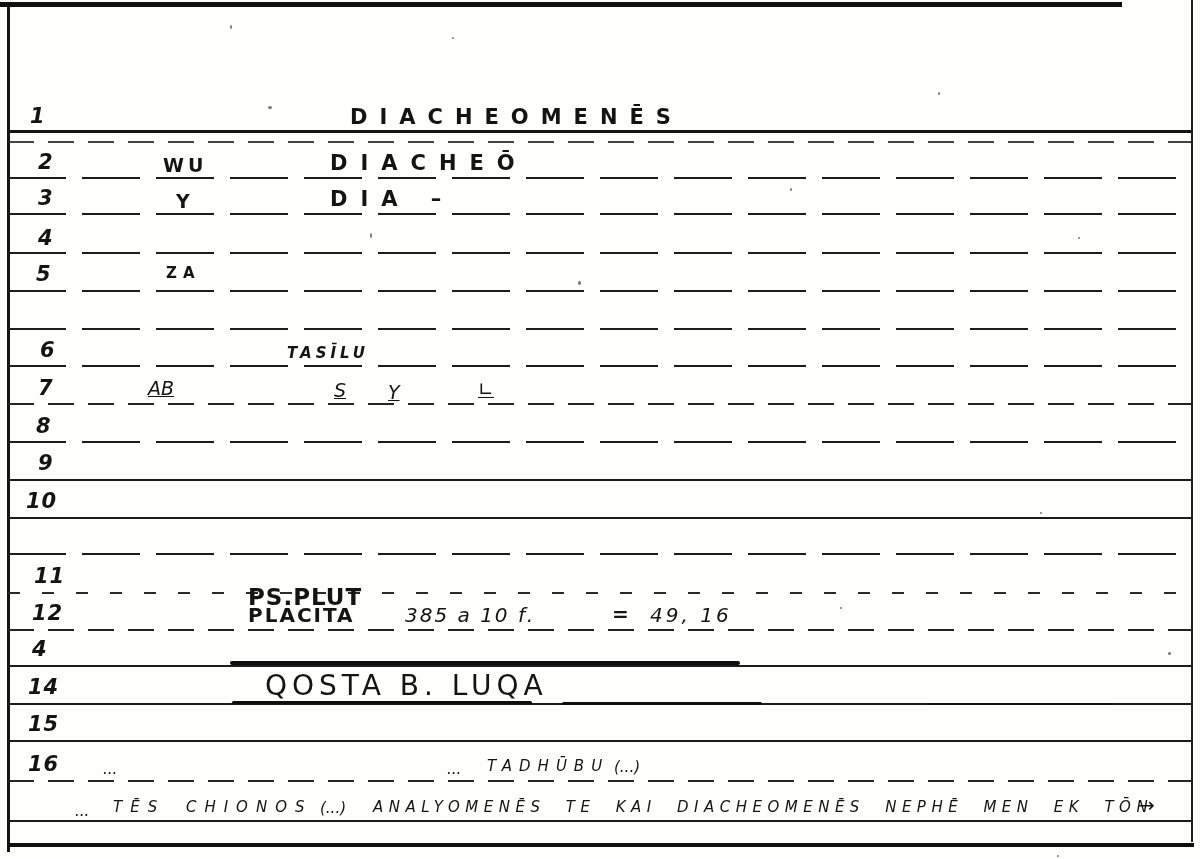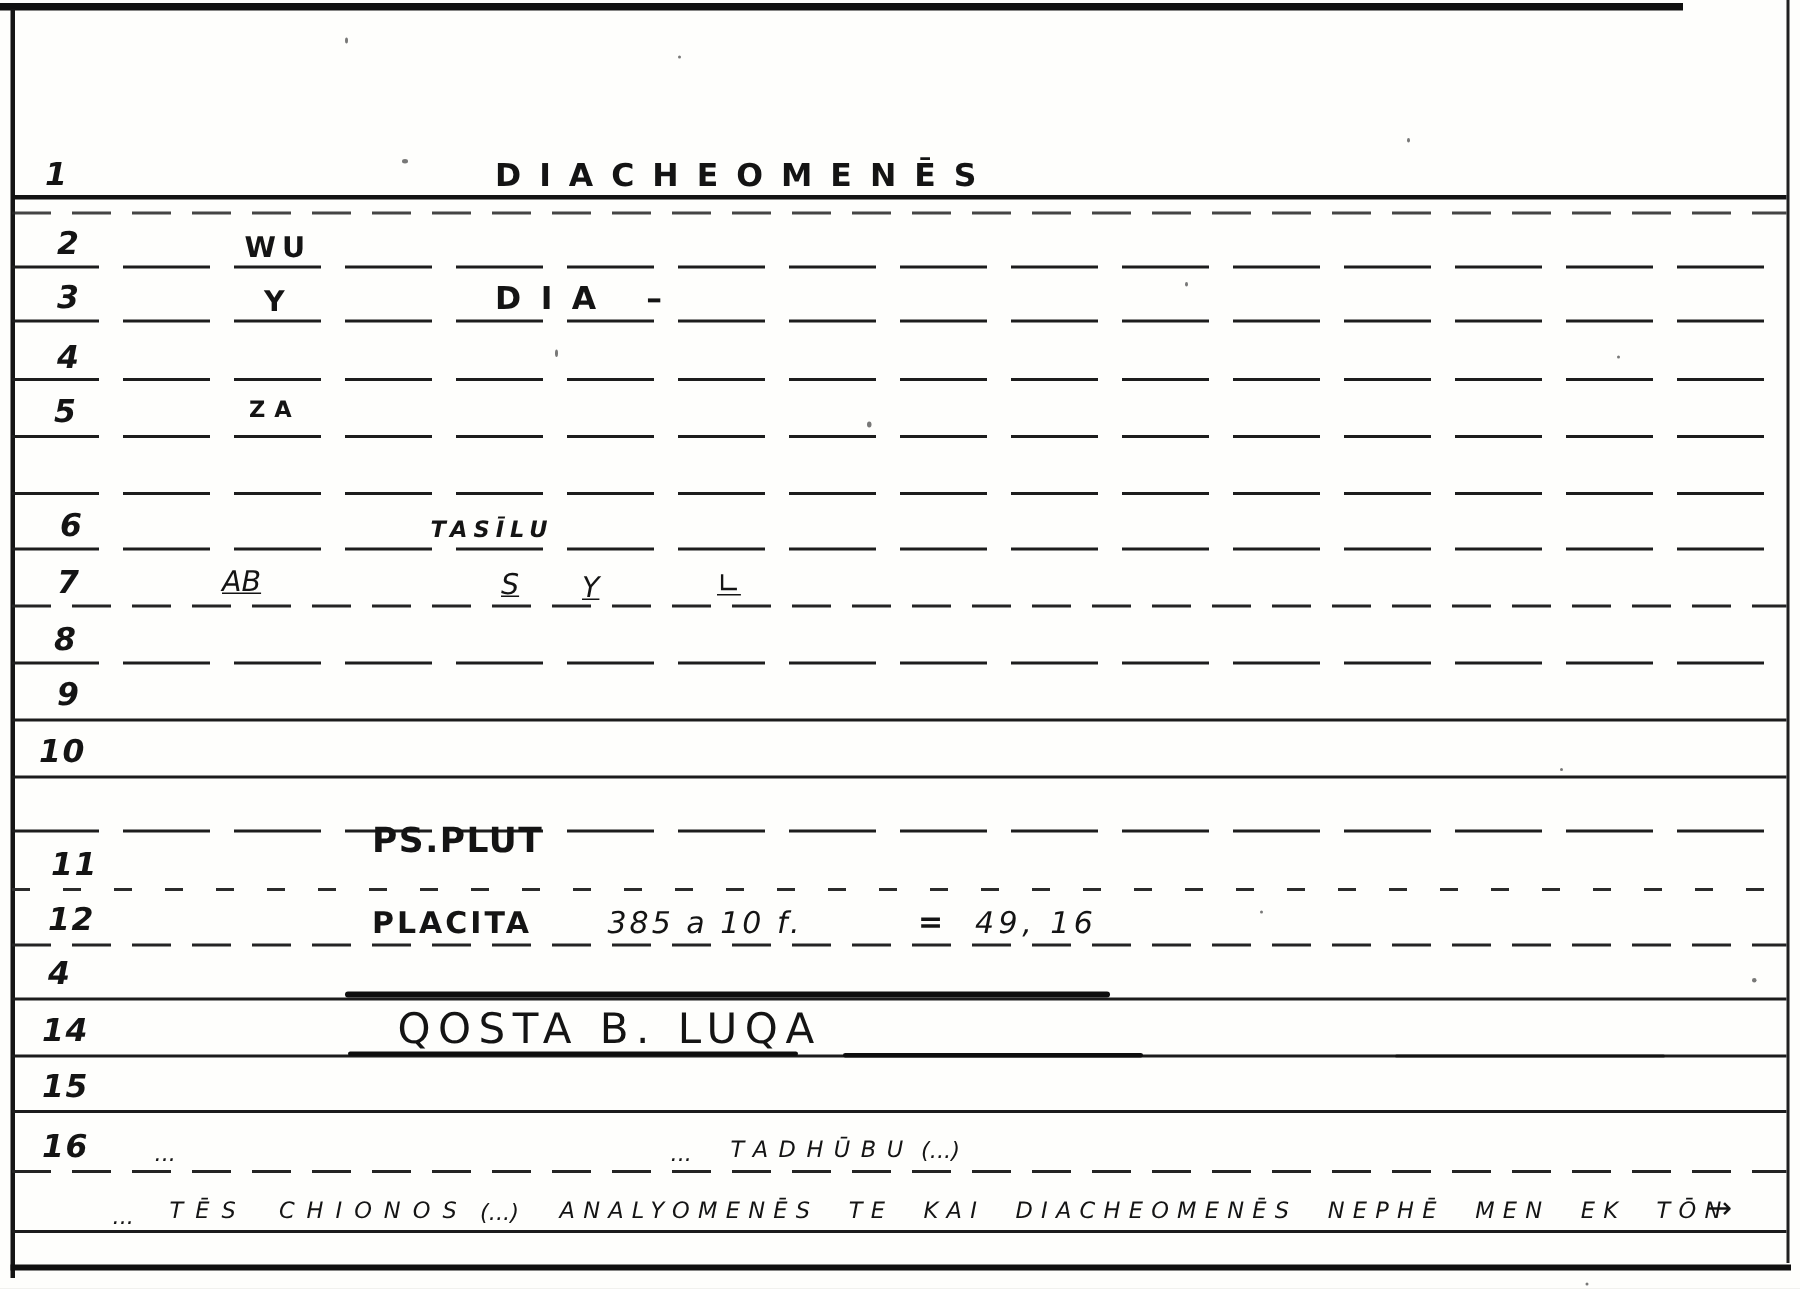--- a/index.html
+++ b/index.html
@@ -20,21 +20,21 @@
   .rule{position:absolute;left:8px;width:1183px;height:2px;}
   .r-solid{background:#1c1c1c;}
   .r-solid3{height:3px;background:#131313;}
   .r-long{background:repeating-linear-gradient(90deg,#1d1d1d 0 58px,rgba(0,0,0,0) 58px 74px);}
   .r-dash{background:repeating-linear-gradient(90deg,#242424 0 26px,rgba(0,0,0,0) 26px 40px);}
   .r-sparse{background:repeating-linear-gradient(90deg,#2b2b2b 0 12px,rgba(0,0,0,0) 12px 34px);}
   .smudge{position:absolute;background:#0e0e0e;border-radius:2px;}
   
   .num{position:absolute;font-style:italic;font-weight:700;font-size:21px;letter-spacing:1px;}
   
-  .lsp{position:absolute;font-weight:600;font-size:21px;letter-spacing:12px;white-space:nowrap;}
+  .lsp{position:absolute;font-weight:600;font-size:21px;letter-spacing:12px;white-space:nowrap;margin-left:20px;}
   .lsp2{position:absolute;font-weight:600;font-size:21px;letter-spacing:13px;white-space:nowrap;}
   .abbr{position:absolute;font-weight:700;font-size:19px;letter-spacing:4px;white-space:nowrap;}
   .bold-hand{position:absolute;font-weight:900;font-size:23px;letter-spacing:1px;white-space:nowrap;}
   .work{position:absolute;font-weight:800;font-size:20px;letter-spacing:2px;white-space:nowrap;}
   .stencil{position:absolute;font-weight:500;font-size:28px;letter-spacing:5px;white-space:nowrap;}
   
   .hw{position:absolute;font-style:italic;font-weight:500;white-space:nowrap;}
   .hw15{font-size:15px;}
   .hw19{font-size:19px;text-decoration:underline;}
   .hw20{font-size:20px;}
@@ -89,34 +89,35 @@
   <span class="num" style="left:34px;top:564px">11</span>
   <span class="num" style="left:32px;top:601px">12</span>
   <span class="num" style="left:32px;top:637px">4</span>
   <span class="num" style="left:28px;top:675px">14</span>
   <span class="num" style="left:28px;top:712px">15</span>
   <span class="num" style="left:28px;top:752px">16</span>
 
   <span class="lsp" style="left:330px;top:105px">DIACHEOMENĒS</span>
 
   <span class="abbr" style="left:163px;top:154px">WU</span>
+  <span class="lsp2" style="left:330px;top:151px">DIACHEŌ</span>
 
   <span class="abbr" style="left:176px;top:190px">Y</span>
   <span class="lsp2" style="left:330px;top:187px">DIA –</span>
 
   <span class="abbr" style="left:166px;top:264px;font-size:15px;letter-spacing:6px">ZA</span>
 
   <span class="hw hw15" style="left:287px;top:344px;letter-spacing:4px;font-weight:700">TASĪLU</span>
 
   <span class="hw hw19" style="left:148px;top:377px">AB</span>
   <span class="hw hw19" style="left:334px;top:379px">S</span>
   <span class="hw hw19" style="left:388px;top:381px">Y</span>
   <span class="hw hw19" style="left:478px;top:378px">∟</span>
 
-  <span class="bold-hand" style="left:248px;top:548px">PS.PLUT</span>
+  <span class="bold-hand" style="left:248px;top:584px">PS.PLUT</span>
 
   <span class="work" style="left:248px;top:603px">PLACITA</span>
   <span class="hw hw20" style="left:405px;top:603px;letter-spacing:2px">385 a 10 f.</span>
   <span class="hw hw20" style="left:612px;top:602px;font-weight:700">=</span>
   <span class="hw hw20" style="left:650px;top:603px;letter-spacing:3px">49, 16</span>
 
   <span class="stencil" style="left:265px;top:669px">QOSTA B. LUQA</span>
 
   <span class="hw hw15" style="left:103px;top:760px">...</span>
   <span class="hw hw15" style="left:447px;top:760px">...</span>

